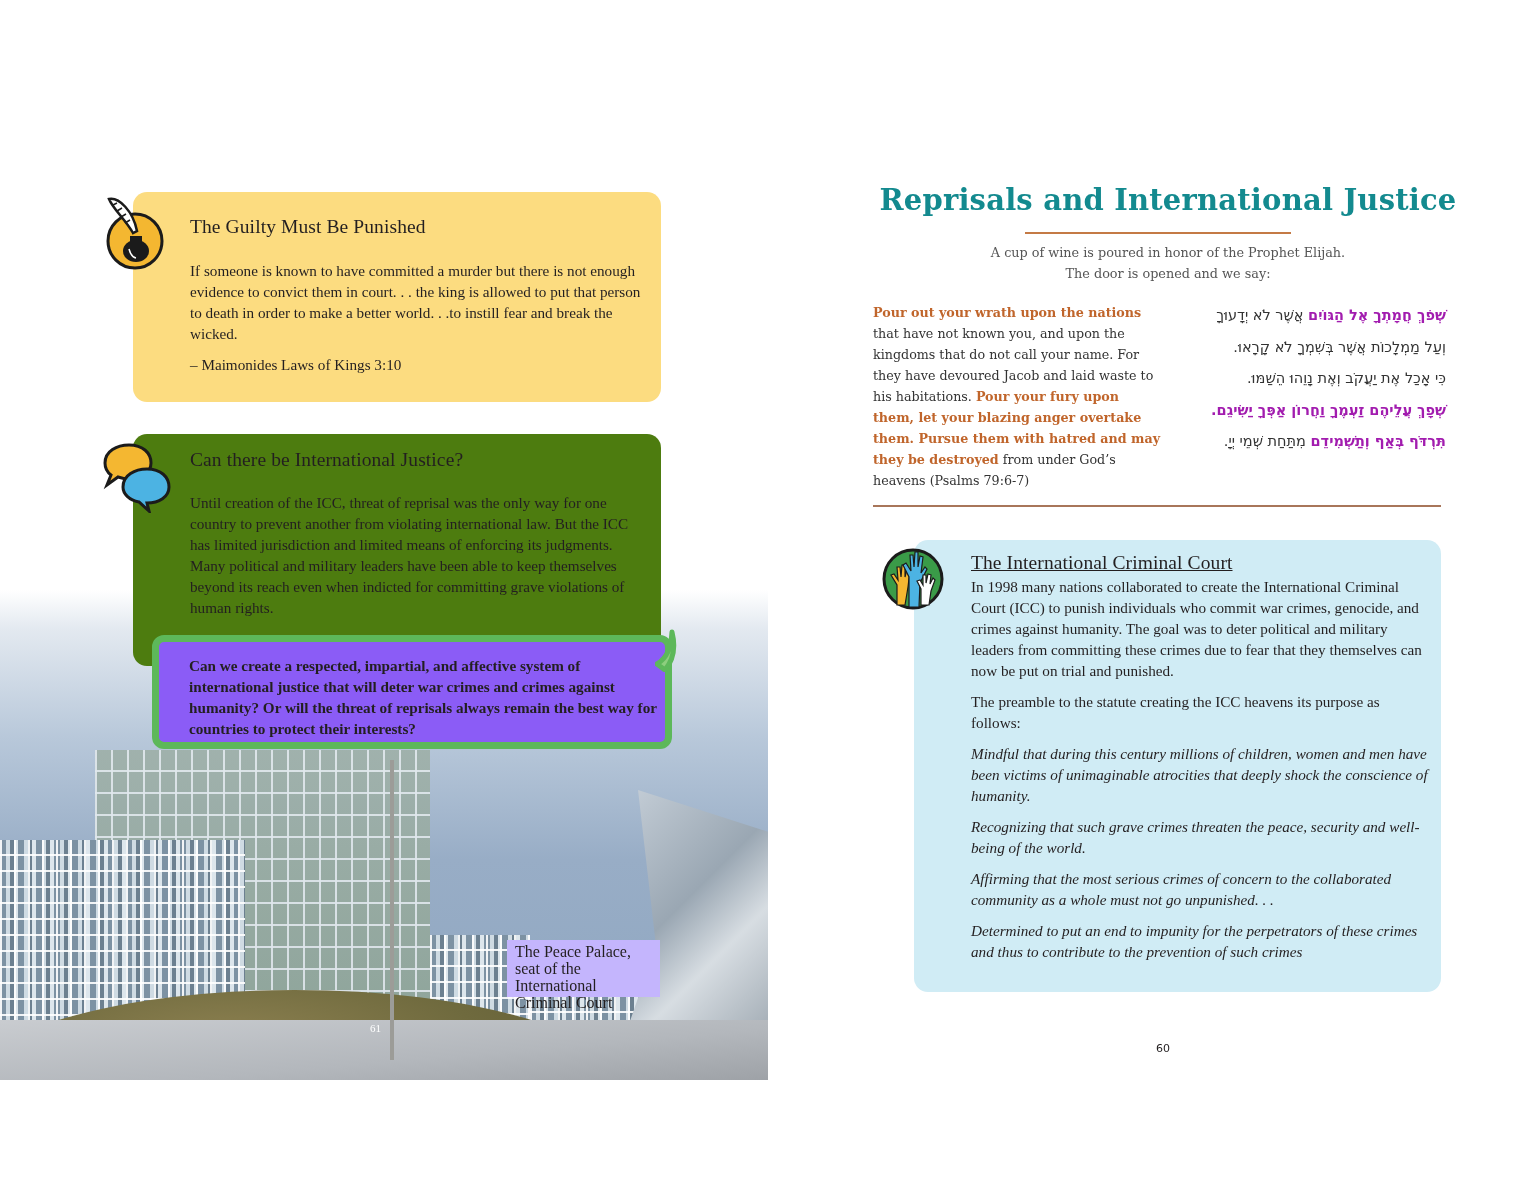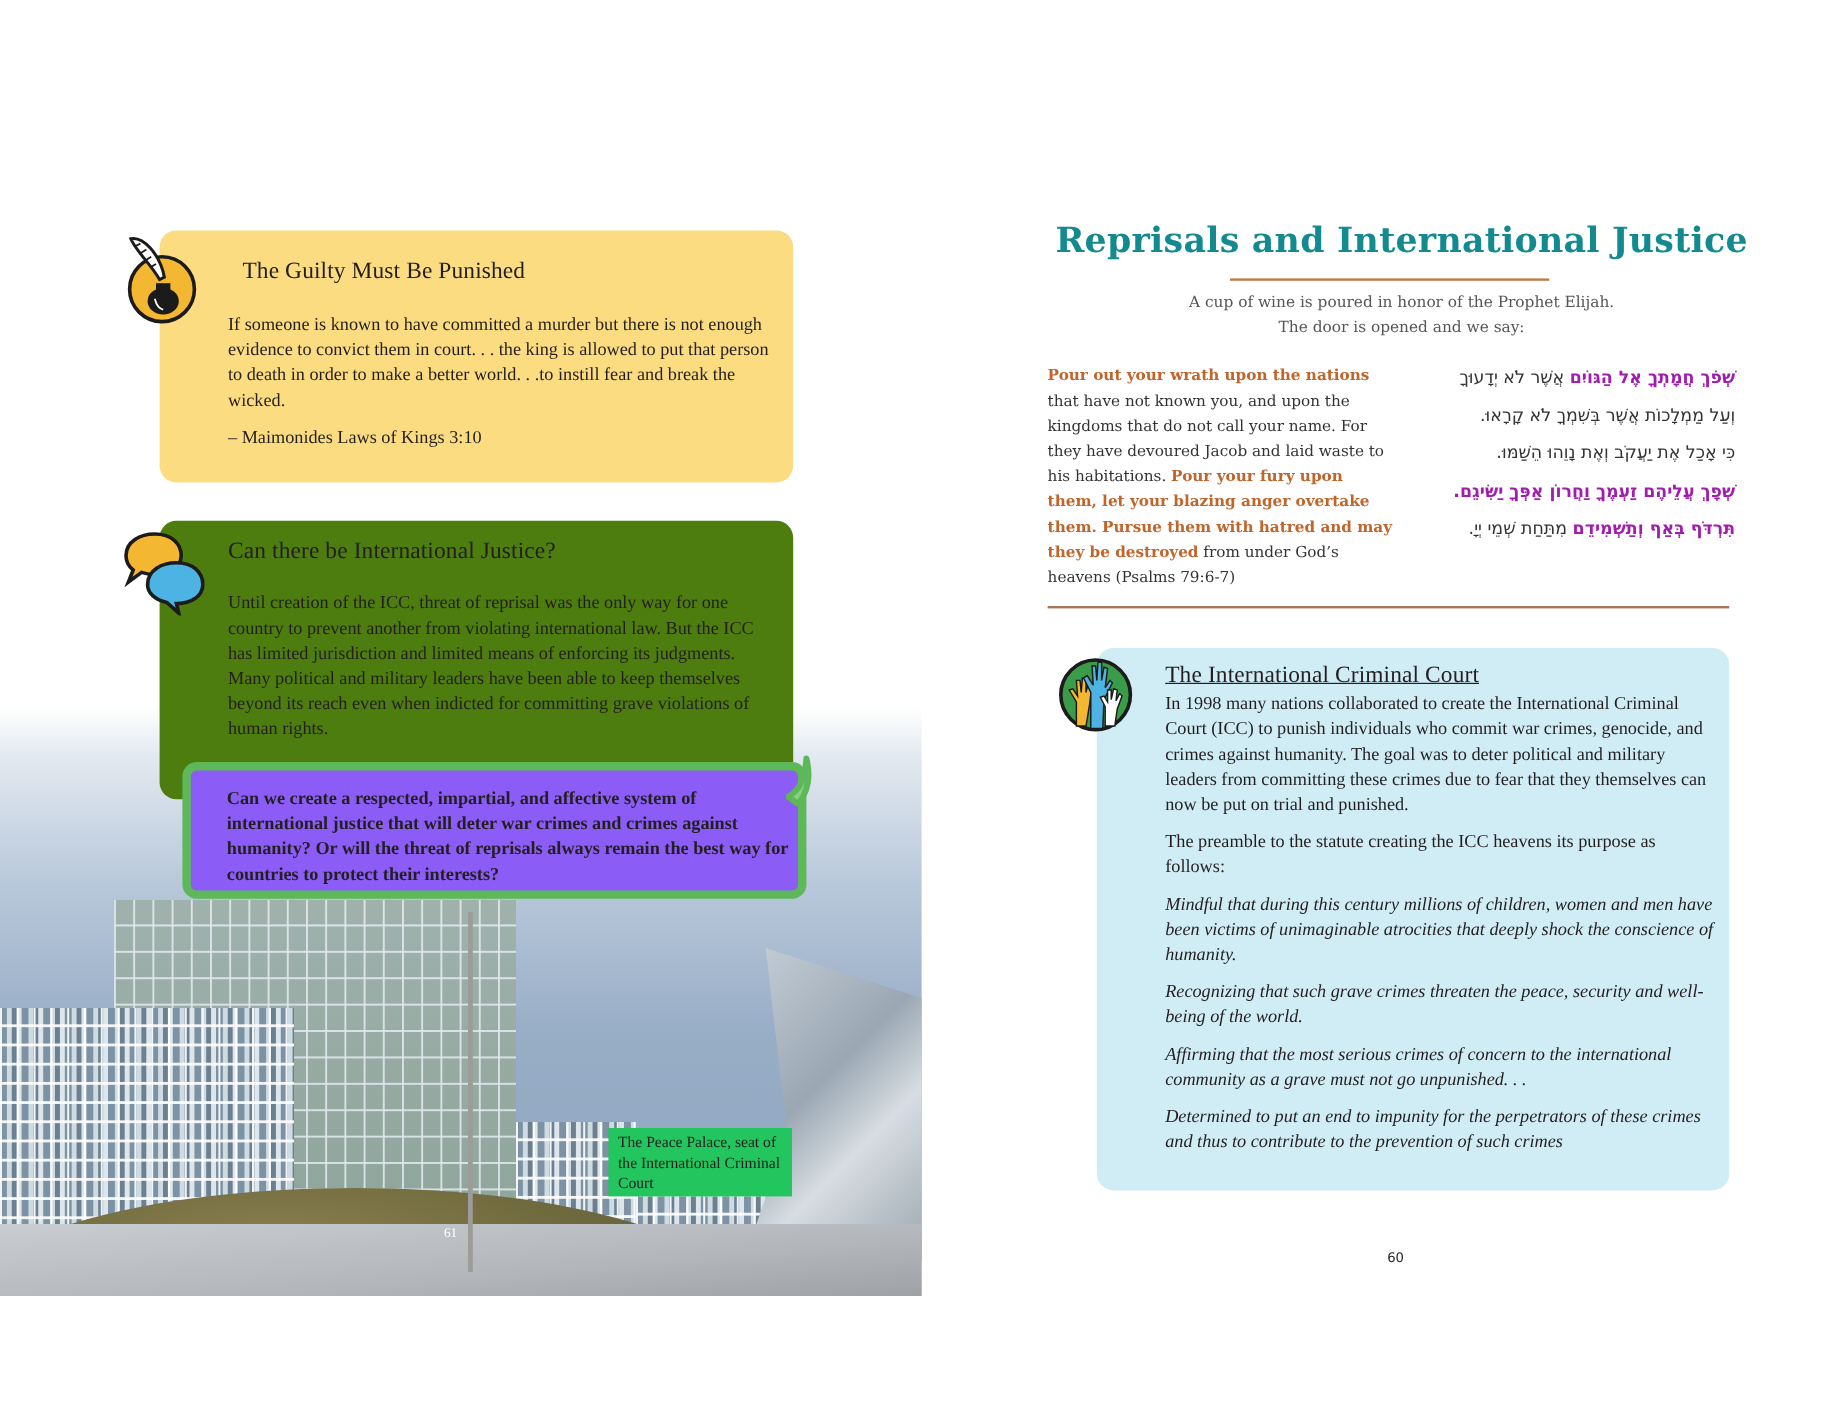--- a/index.html
+++ b/index.html
@@ -33,30 +33,30 @@
     background: radial-gradient(ellipse at 40% 30%, #8c8050 0%, #6f6a3e 45%, #55522f 100%);
     border-radius: 50% 50% 0 0 / 60% 60% 0 0; }
   .road { position: absolute; left: 0; top: 430px; width: 768px; height: 60px;
     background: linear-gradient(175deg, #c9ccd0 0%, #b3b7bc 60%, #9ea2a7 100%); }
   .roof { position: absolute; left: 620px; top: 200px; width: 180px; height: 260px;
     background: linear-gradient(135deg, #c6cfd8 0%, #9aa7b3 40%, #d7dde2 60%, #8f9aa4 100%);
     clip-path: polygon(10% 0, 100% 20%, 100% 100%, 0 100%, 20% 60%); }
   .pole { position: absolute; left: 390px; top: 170px; width: 4px; height: 300px; background: #9c9c98; }
   .caption {
     position: absolute; left: 507px; top: 940px; width: 153px; height: 57px;
-    background: #22c55e; padding: 3px 8px; font-size: 13px; line-height: 17px; color: #231f20;
+    background: #c4b5fd; padding: 3px 8px; font-size: 16px; line-height: 17px; color: #231f20;
   }
   .page-num-left { position: absolute; left: 370px; top: 1022px; font-size: 11px; color: #ffffff; }
 
   .card { position: absolute; border-radius: 14px; }
   .card-yellow { left: 133px; top: 192px; width: 528px; height: 210px; background: #fcdc80; }
   .card-green { left: 133px; top: 434px; width: 528px; height: 232px; background: #4d7c0f; }
   .card-title { font-size: 19.5px; font-weight: normal; color: #231f20; letter-spacing: 0.1px; }
   .card-body { font-size: 15.2px; line-height: 21px; color: #231f20; }
-  .y-title { position: absolute; left: 57px; top: 24px; margin-left: 12px; }
+  .y-title { position: absolute; left: 57px; top: 24px; }
   .y-body { position: absolute; left: 57px; top: 68px; width: 455px; }
   .y-cite { position: absolute; left: 57px; top: 164px; font-size: 15.2px; }
   .g-title { position: absolute; left: 57px; top: 15px; }
   .g-body { position: absolute; left: 57px; top: 58px; width: 450px; }
 
   .question-bubble {
     position: absolute; left: 152px; top: 635px; width: 520px; height: 114px;
     background: #8b5cf6; border: 7px solid #5db85a; border-radius: 12px;
   }
   .question-tail {
@@ -177,21 +177,21 @@
 
   <div class="verse-rule"></div>
 
   <div class="card card-blue">
     <div class="card-title b-title">The International Criminal Court</div>
     <div class="card-body b-body">
       <p>In 1998 many nations collaborated to create the International Criminal Court (ICC) to punish individuals who commit war crimes, genocide, and crimes against humanity. The goal was to deter political and military leaders from committing these crimes due to fear that they themselves can now be put on trial and punished.</p>
       <p>The preamble to the statute creating the ICC heavens its purpose as follows:</p>
       <p class="it">Mindful that during this century millions of children, women and men have been victims of unimaginable atrocities that deeply shock the conscience of humanity.</p>
       <p class="it">Recognizing that such grave crimes threaten the peace, security and well-being of the world.</p>
-      <p class="it">Affirming that the most serious crimes of concern to the international community as a grave must not go unpunished. . .</p>
+      <p class="it">Affirming that the most serious crimes of concern to the collaborated community as a whole must not go unpunished. . .</p>
       <p class="it">Determined to put an end to impunity for the perpetrators of these crimes and thus to contribute to the prevention of such crimes</p>
     </div>
   </div>
 
   <div class="page-num-right">60</div>
 </div>
 
 <svg class="icon-badge hands-icon" viewBox="0 0 64 64" style="position:absolute;">
   <circle cx="32" cy="32" r="29" fill="#3a9b48" stroke="#1b1b1b" stroke-width="3"></circle>
   <path d="M16 58 L16 38 L10 28 L13 27 L17 33 L16 20 L19 20 L20 30 L21 18 L24 18 L24 30 L26 22 L29 23 L27 40 L24 58 Z" fill="#f4b731" stroke="#1b1b1b" stroke-width="1.2"></path>

